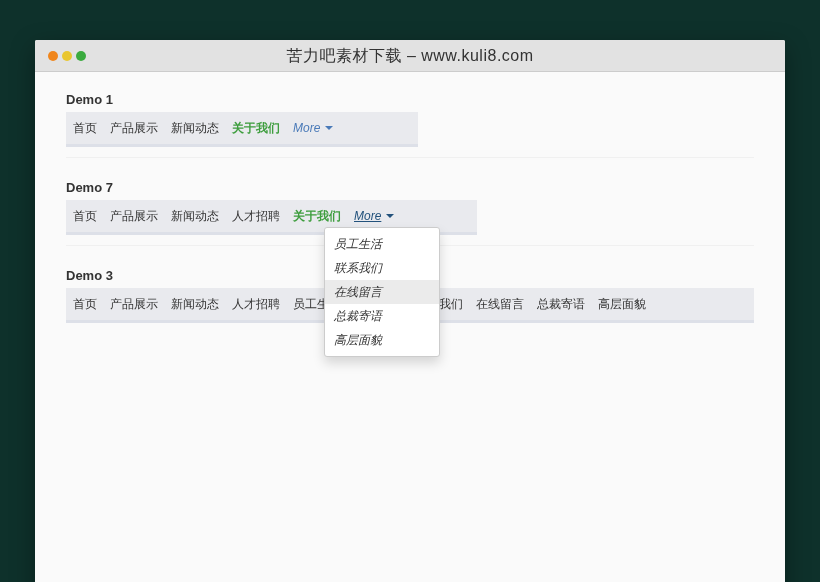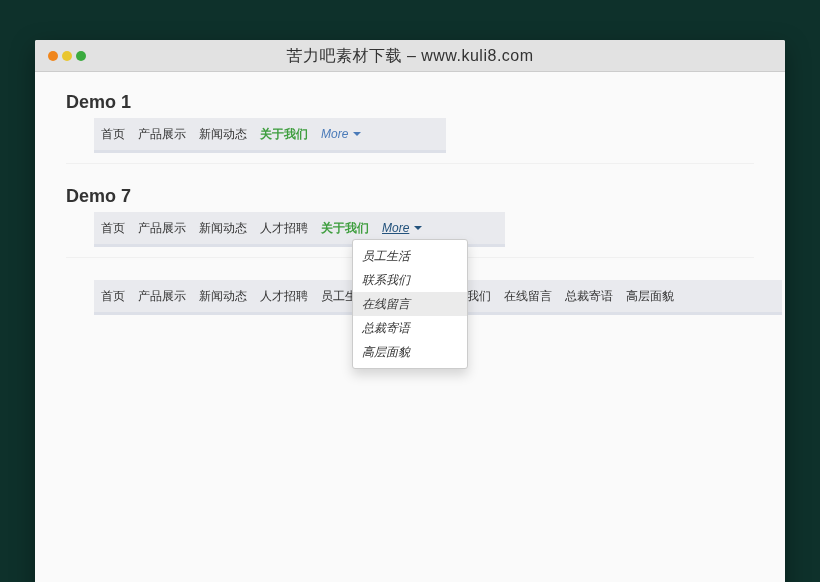--- a/index.html
+++ b/index.html
@@ -28,25 +28,25 @@
   .dots{display:flex;gap:4px;align-items:center;z-index:2;}
   .dot{width:10px;height:10px;border-radius:50%;display:inline-block;}
   .dot.close{background:var(--dot-close);}
   .dot.min{background:var(--dot-min);}
   .dot.zoom{background:var(--dot-zoom);}
   .title{
     position:absolute;left:0;right:0;text-align:center;line-height:32px;
     font-size:16px;color:var(--title-color);letter-spacing:0.5px;
   }
   .content{padding:20px 31px;position:relative;}
-  .demo-section h4{font-size:18px;font-weight:bold;color:#333;margin:0 0 5px;}
+  .demo-section h4{font-size:13px;font-weight:bold;color:#333;margin:0 0 5px;}
   .navbar{
     list-style:none;display:flex;align-items:center;
     background:var(--navbar-bg);border-bottom:3px solid var(--navbar-border);
-    height:35px;padding-left:7px;margin-left:28px;
+    height:35px;padding-left:7px;
   }
   .demo-section:nth-of-type(1) .navbar{width:352px;}
   .demo-section:nth-of-type(2) .navbar{width:411px;}
   .demo-section:nth-of-type(3) .navbar{width:100%;}
   .demo-section hr{border:none;border-top:1px solid var(--hr-color);margin:10px 0 22px;}
   .demo-section:nth-of-type(3) hr{display:none;}
   .navbar li{
     font-size:12px;color:var(--nav-text);margin-right:13px;white-space:nowrap;
     cursor:pointer;position:relative;line-height:35px;
   }
@@ -106,20 +106,21 @@
                 <li class="">员工生活</li>
                 <li class="">联系我们</li>
                 <li class="hl">在线留言</li>
                 <li class="">总裁寄语</li>
                 <li class="">高层面貌</li>
               </ul></li>
           </ul>
           <hr>
         </div>
         <div class="demo-section">
+          <h4>Demo 3</h4>
           <ul class="navbar">
             <li class=""><span class="lbl">首页</span></li>
             <li class=""><span class="lbl">产品展示</span></li>
             <li class=""><span class="lbl">新闻动态</span></li>
             <li class=""><span class="lbl">人才招聘</span></li>
             <li class=""><span class="lbl">员工生活</span></li>
             <li class=""><span class="lbl">联系我们</span></li>
             <li class=""><span class="lbl">关于我们</span></li>
             <li class=""><span class="lbl">在线留言</span></li>
             <li class=""><span class="lbl">总裁寄语</span></li>

